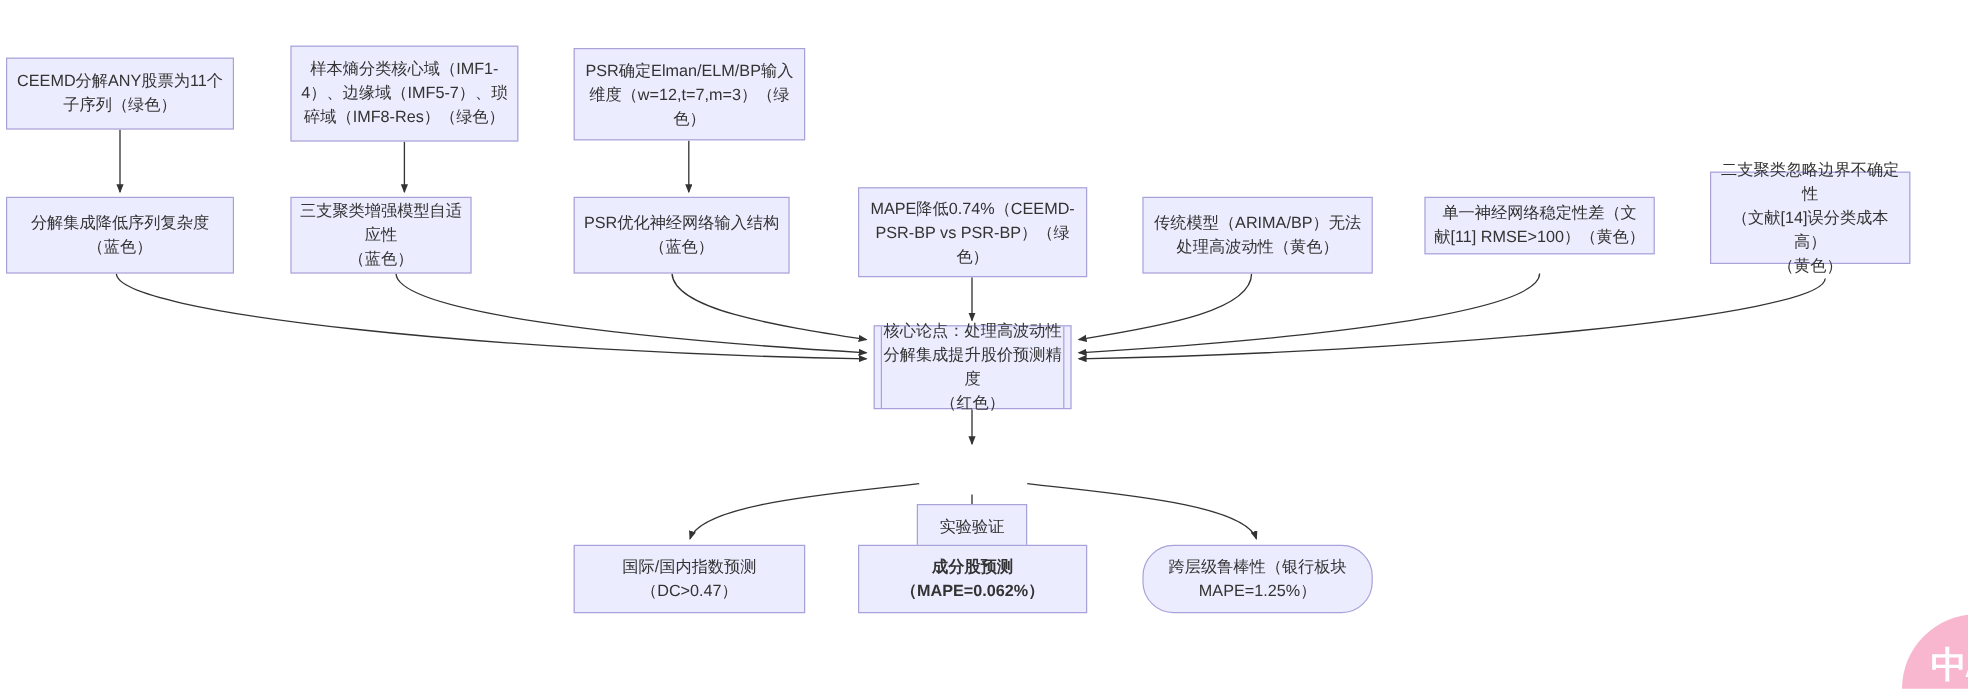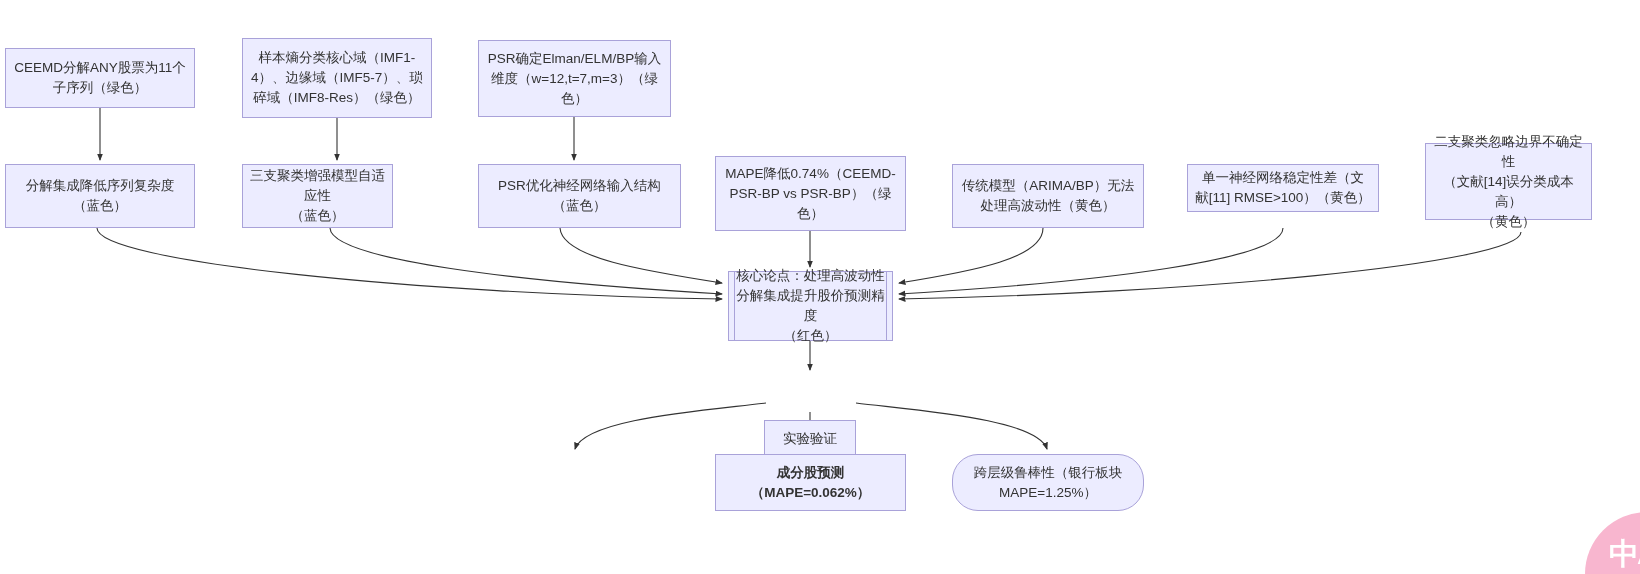--- a/index.html
+++ b/index.html
@@ -85,21 +85,21 @@
   <div class="node" style="left:5px;top:164px;width:190px;height:64px;">
     <span class="lbl">分解集成降低序列复杂度
 （蓝色）</span>
   </div>
 
   <div class="node" style="left:242px;top:164px;width:151px;height:64px;">
     <span class="lbl">三支聚类增强模型自适应性
 （蓝色）</span>
   </div>
 
-  <div class="node" style="left:478px;top:164px;width:203px;height:64px;">
+  <div class="node" style="left:478px;top:164px;width:180px;height:64px;">
     <span class="lbl">PSR优化神经网络输入结构
 （蓝色）</span>
   </div>
 
   <div class="node" style="left:715px;top:156px;width:191px;height:75px;">
     <span class="lbl">MAPE降低0.74%（CEEMD-
 PSR-BP vs PSR-BP）（绿
 色）</span>
   </div>
 
@@ -122,20 +122,24 @@
   <div class="node subroutine" style="left:728px;top:271px;width:165px;height:70px;">
     <span class="lbl">核心论点：处理高波动性
 分解集成提升股价预测精度
 （红色）</span>
   </div>
 
   <div class="node" style="left:764px;top:374px;width:92px;height:38px;margin-top:46px;">
     <span class="lbl">实验验证</span>
   </div>
 
+  <div class="node" style="left:478px;top:454px;width:193px;height:57px;">
+    <span class="lbl">国际/国内指数预测
+（DC&gt;0.47）</span>
+  </div>
 
   <div class="node" style="left:715px;top:454px;width:191px;height:57px;font-weight:bold;">
     <span class="lbl">成分股预测
 （MAPE=0.062%）</span>
   </div>
 
   <div class="node" style="left:952px;top:454px;width:192px;height:57px;border-radius:26px;">
     <span class="lbl">跨层级鲁棒性（银行板块
 MAPE=1.25%）</span>
   </div>

